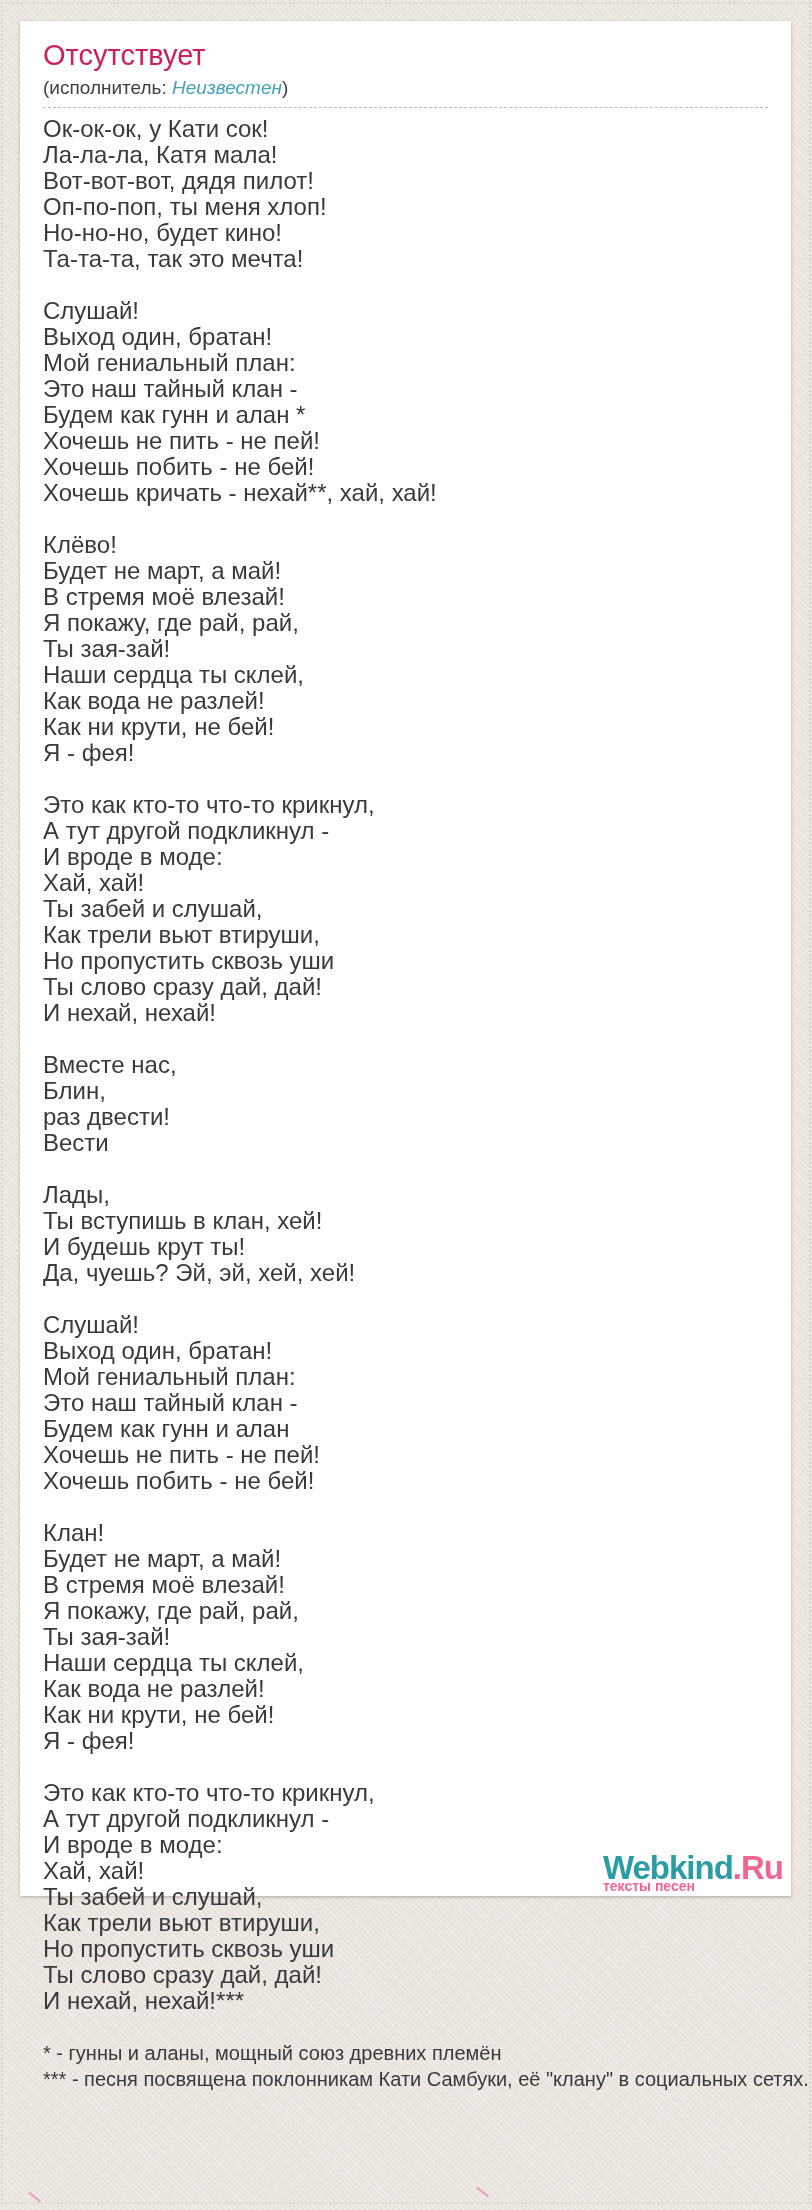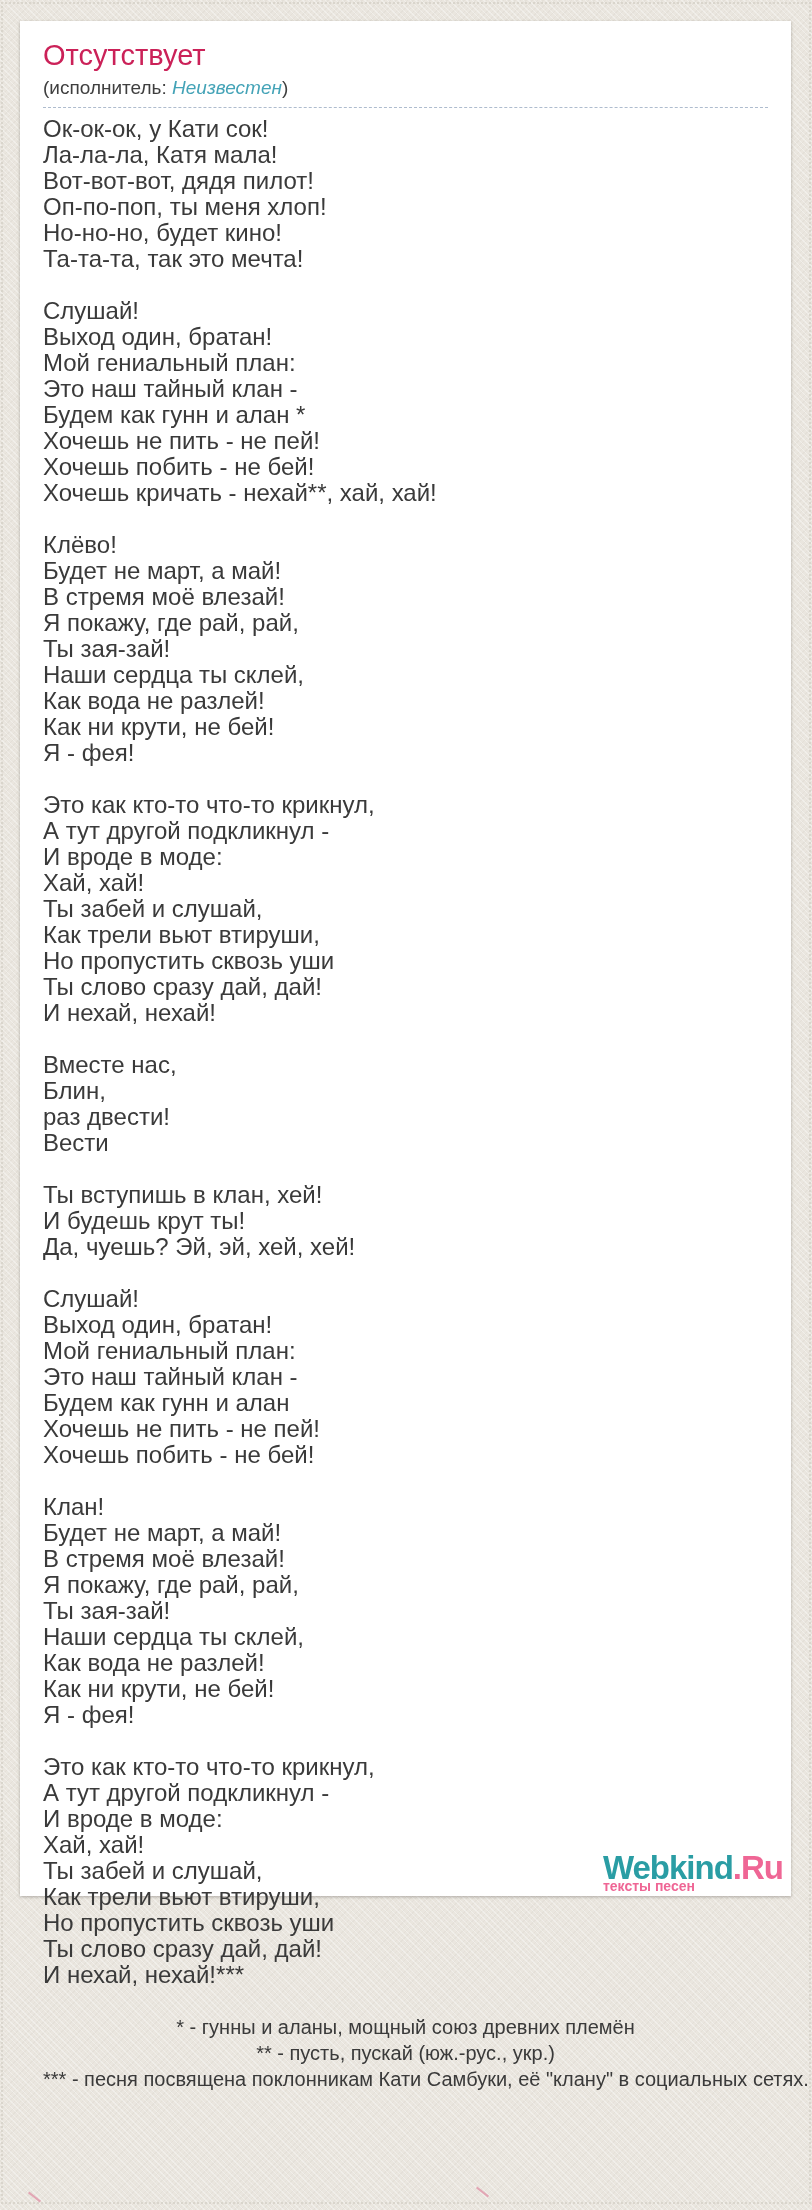--- a/index.html
+++ b/index.html
@@ -69,21 +69,20 @@
   }
   .stanza { margin-bottom: 26px; }
   .line { height: 26px; white-space: nowrap; }
 
   .footnotes {
     position: relative;
     z-index: 2;
     font-size: 20px;
     line-height: 26px;
     color: var(--text-color, #3a3a3a);
-    text-align: center;
   }
   .fn-line { height: 26px; white-space: nowrap; }
 
   .logo {
     position: absolute;
     right: 8px; bottom: 3px;
     z-index: 1;
     text-align: left;
     cursor: pointer;
   }
@@ -159,20 +158,21 @@
         <div class="line">Ты слово сразу дай, дай!</div>
         <div class="line">И нехай, нехай!</div>
       </div>
       <div class="stanza">
         <div class="line">Вместе нас,</div>
         <div class="line">Блин,</div>
         <div class="line">раз двести!</div>
         <div class="line">Вести</div>
       </div>
       <div class="stanza">
+        <div class="line">Лады,</div>
         <div class="line">Ты вступишь в клан, хей!</div>
         <div class="line">И будешь крут ты!</div>
         <div class="line">Да, чуешь? Эй, эй, хей, хей!</div>
       </div>
       <div class="stanza">
         <div class="line">Слушай!</div>
         <div class="line">Выход один, братан!</div>
         <div class="line">Мой гениальный план:</div>
         <div class="line">Это наш тайный клан -</div>
         <div class="line">Будем как гунн и алан</div>
@@ -198,21 +198,20 @@
         <div class="line">Ты забей и слушай,</div>
         <div class="line">Как трели вьют втируши,</div>
         <div class="line">Но пропустить сквозь уши</div>
         <div class="line">Ты слово сразу дай, дай!</div>
         <div class="line">И нехай, нехай!***</div>
       </div>
     </div>
 
   <div class="footnotes">
       <div class="fn-line">* - гунны и аланы, мощный союз древних племён</div>
-      <div class="fn-line">** - пусть, пускай (юж.-рус., укр.)</div>
       <div class="fn-line">*** - песня посвящена поклонникам Кати Самбуки, её "клану" в социальных сетях.</div>
     </div>
 
   <div class="logo">
     <div class="logo-main"><span class="logo-web">Webkind</span><span class="logo-ru">.Ru</span></div>
     <div class="logo-tagline">тексты песен</div>
   </div>
 
 </div>
 

